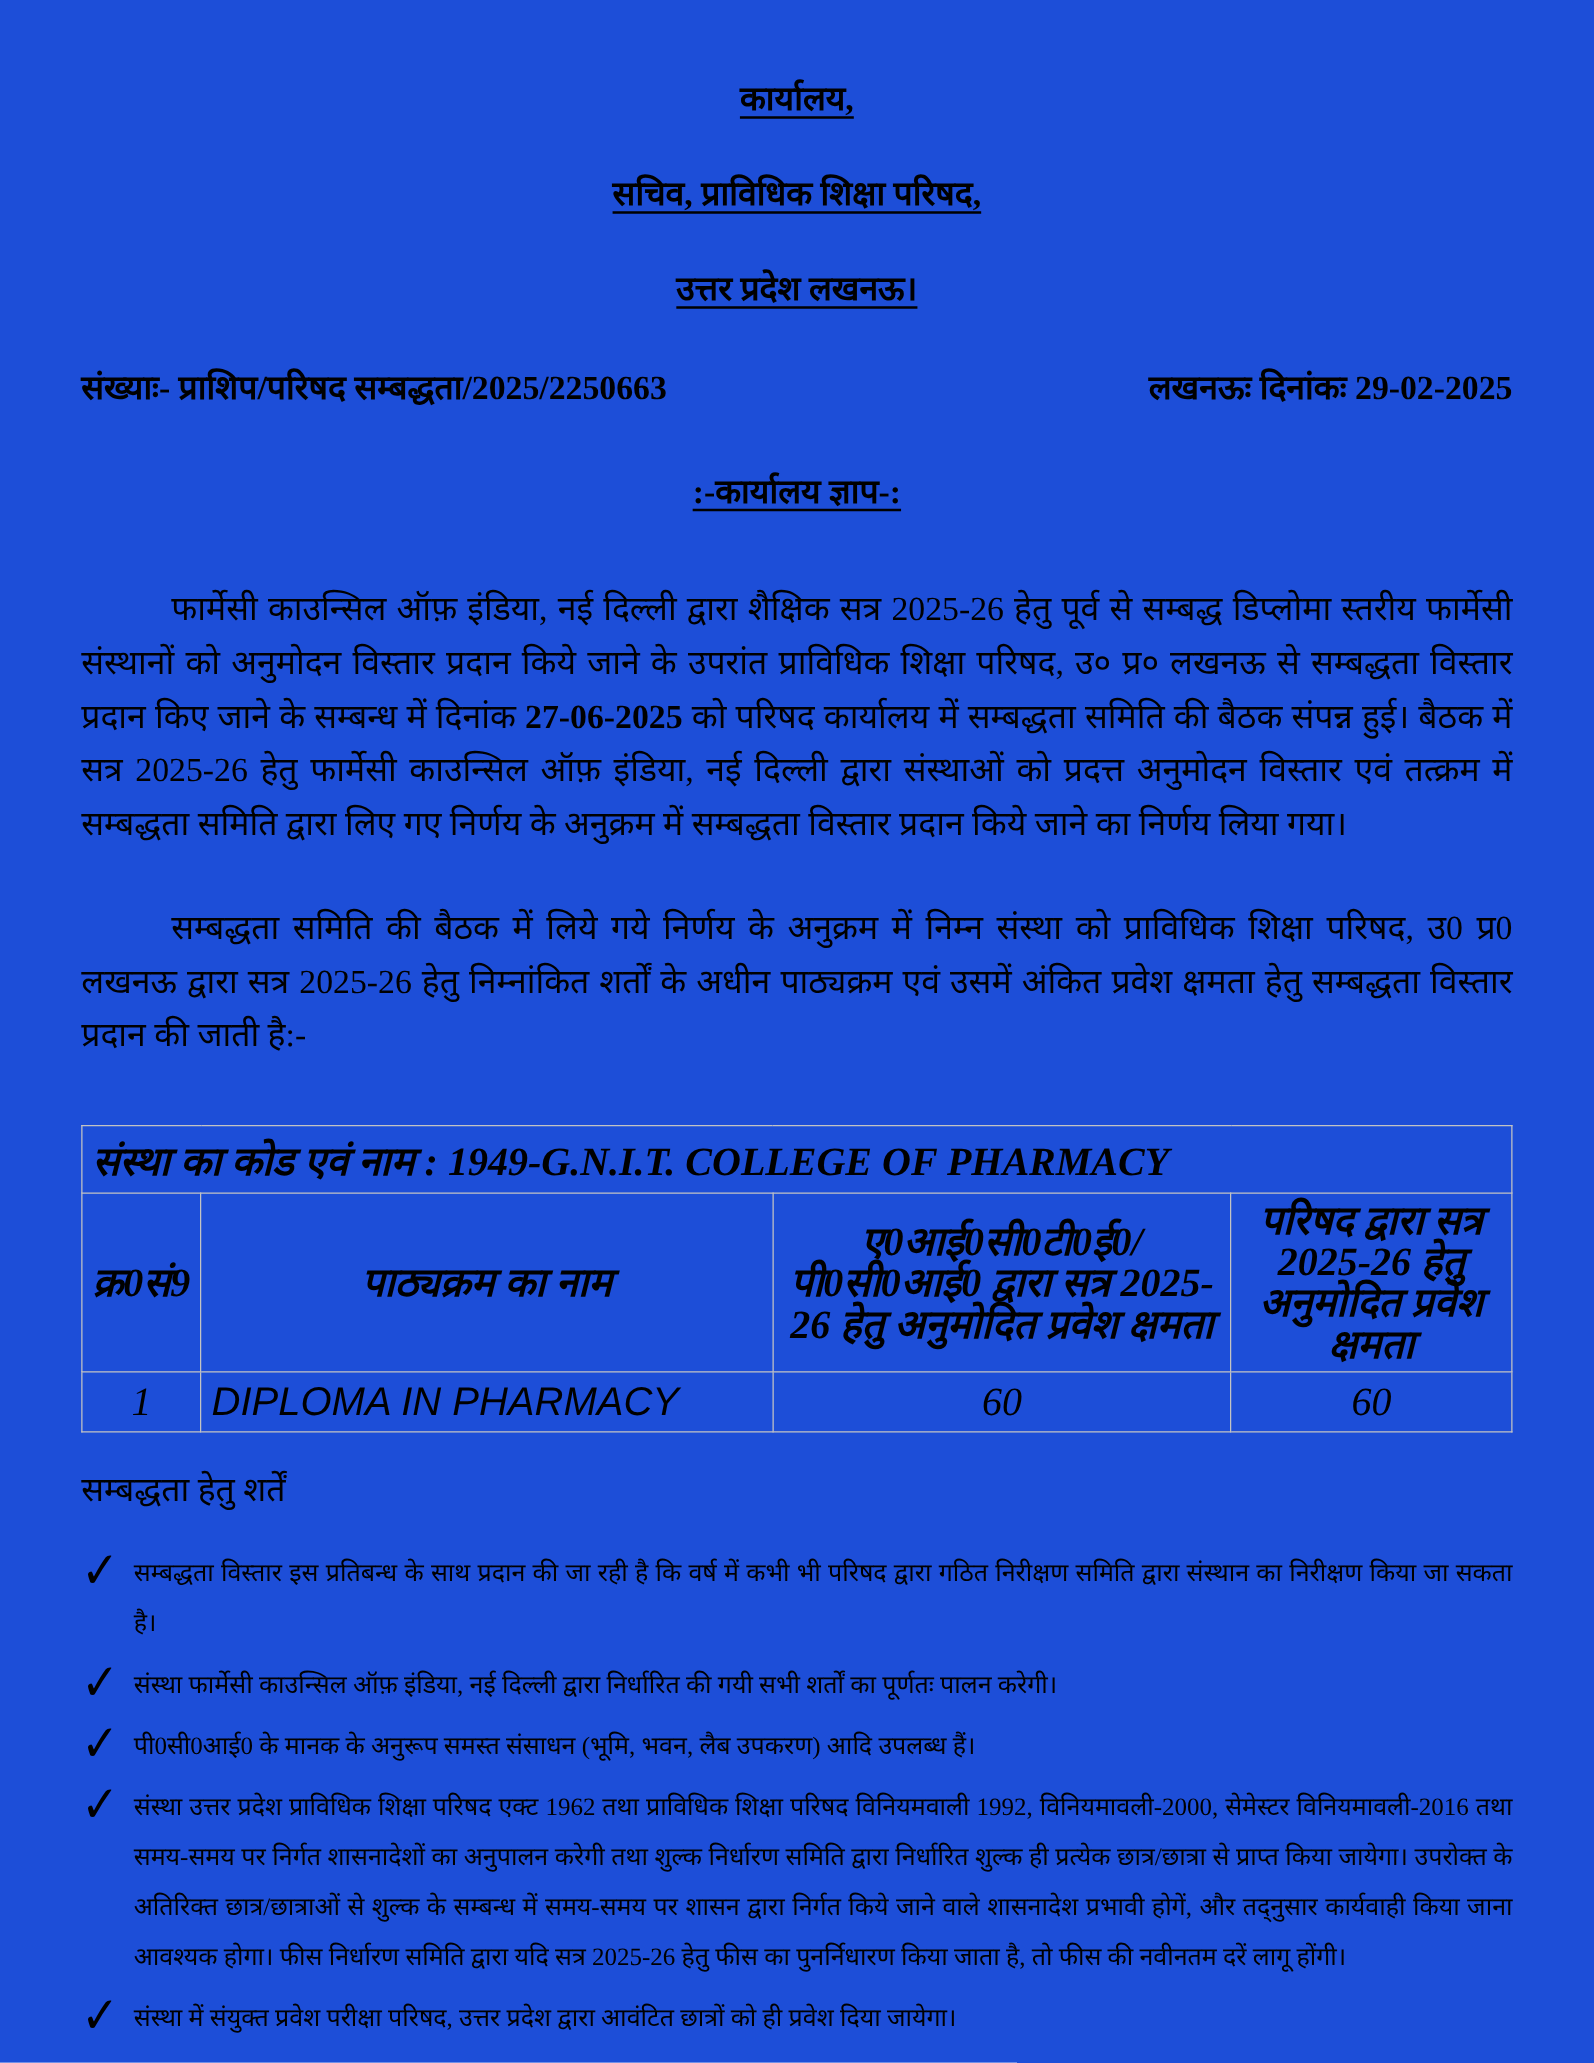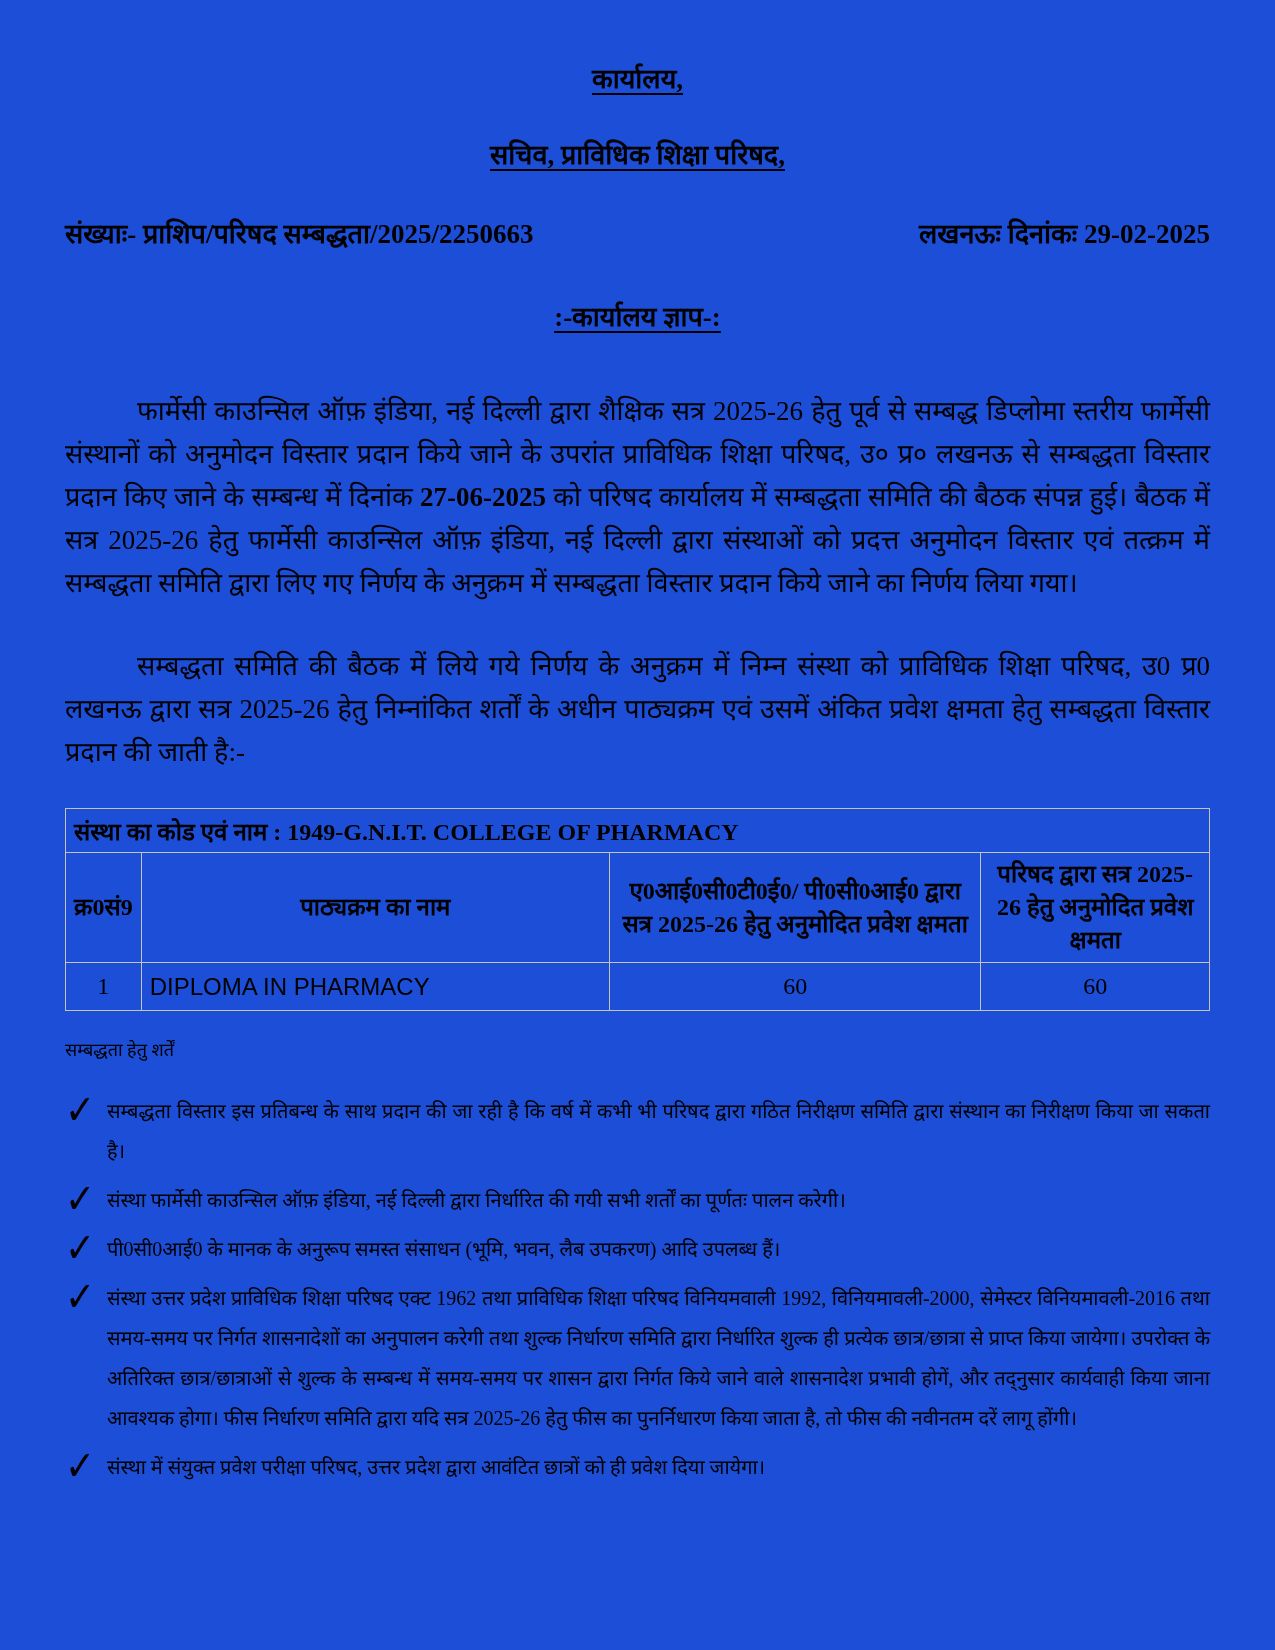--- a/index.html
+++ b/index.html
@@ -45,22 +45,23 @@
     font-size: 27px;
     line-height: 43px;
     text-align: justify;
     text-indent: 72px;
     margin-top: 56px;
   }
   .body-para.second { margin-top: 40px; }
   table.affiliation {
     width: 100%;
     border-collapse: collapse;
-    margin-top: 34px;
-    font-size: 24px;
+    margin-top: 50px;
+    font-size: 32px;
+    font-style: italic;
   }
   table.affiliation th, table.affiliation td {
     border: 1px solid #c3c3c3;
     padding: 5px 8px;
     vertical-align: middle;
   }
   .institution-cell {
     font-weight: bold;
     text-align: left;
     height: 42px;
@@ -72,21 +73,21 @@
     height: 96px;
   }
   table.affiliation td.c { text-align: center; height: 48px; }
   table.affiliation td.l { text-align: left; }
   .latin { font-family: "Liberation Sans", sans-serif; }
   .col-sn { width: 6.5%; }
   .col-course { width: 41%; }
   .col-aicte { width: 32.5%; }
   .col-parishad { width: 20%; }
   .conditions-heading {
-    font-size: 18px;
+    font-size: 27px;
     margin-top: 26px;
   }
   .conditions-list { margin-top: 30px; }
   .condition-item {
     display: flex;
     align-items: flex-start;
     margin-bottom: 9px;
   }
   .check-icon {
     flex: 0 0 42px;
@@ -102,20 +103,21 @@
     text-align: justify;
   }
 </style>
 </head>
 <body>
 
 <div class="page">
 
   <div class="center doc-heading">कार्यालय,</div>
   <div class="center doc-heading">सचिव, प्राविधिक शिक्षा परिषद,</div>
+  <div class="center doc-heading">उत्तर प्रदेश लखनऊ।</div>
 
   <div class="ref-line">
     <span>संख्याः- प्राशिप/परिषद सम्बद्धता/2025/2250663</span>
     <span>लखनऊः दिनांकः 29-02-2025</span>
   </div>
 
   <div class="center memo-title">:-कार्यालय ज्ञाप-:</div>
 
   <p class="body-para"><span>फार्मेसी काउन्सिल ऑफ़ इंडिया, नई दिल्ली द्वारा शैक्षिक सत्र 2025-26 हेतु पूर्व से सम्बद्ध डिप्लोमा स्तरीय फार्मेसी संस्थानों को अनुमोदन विस्तार प्रदान किये जाने के उपरांत प्राविधिक शिक्षा परिषद, उ० प्र० लखनऊ से सम्बद्धता विस्तार प्रदान किए जाने के सम्बन्ध में दिनांक </span><b>27-06-2025</b><span> को परिषद कार्यालय में सम्बद्धता समिति की बैठक संपन्न हुई। बैठक में सत्र 2025-26 हेतु फार्मेसी काउन्सिल ऑफ़ इंडिया, नई दिल्ली द्वारा संस्थाओं को प्रदत्त अनुमोदन विस्तार एवं तत्क्रम में सम्बद्धता समिति द्वारा लिए गए निर्णय के अनुक्रम में सम्बद्धता विस्तार प्रदान किये जाने का निर्णय लिया गया।</span></p>
 

